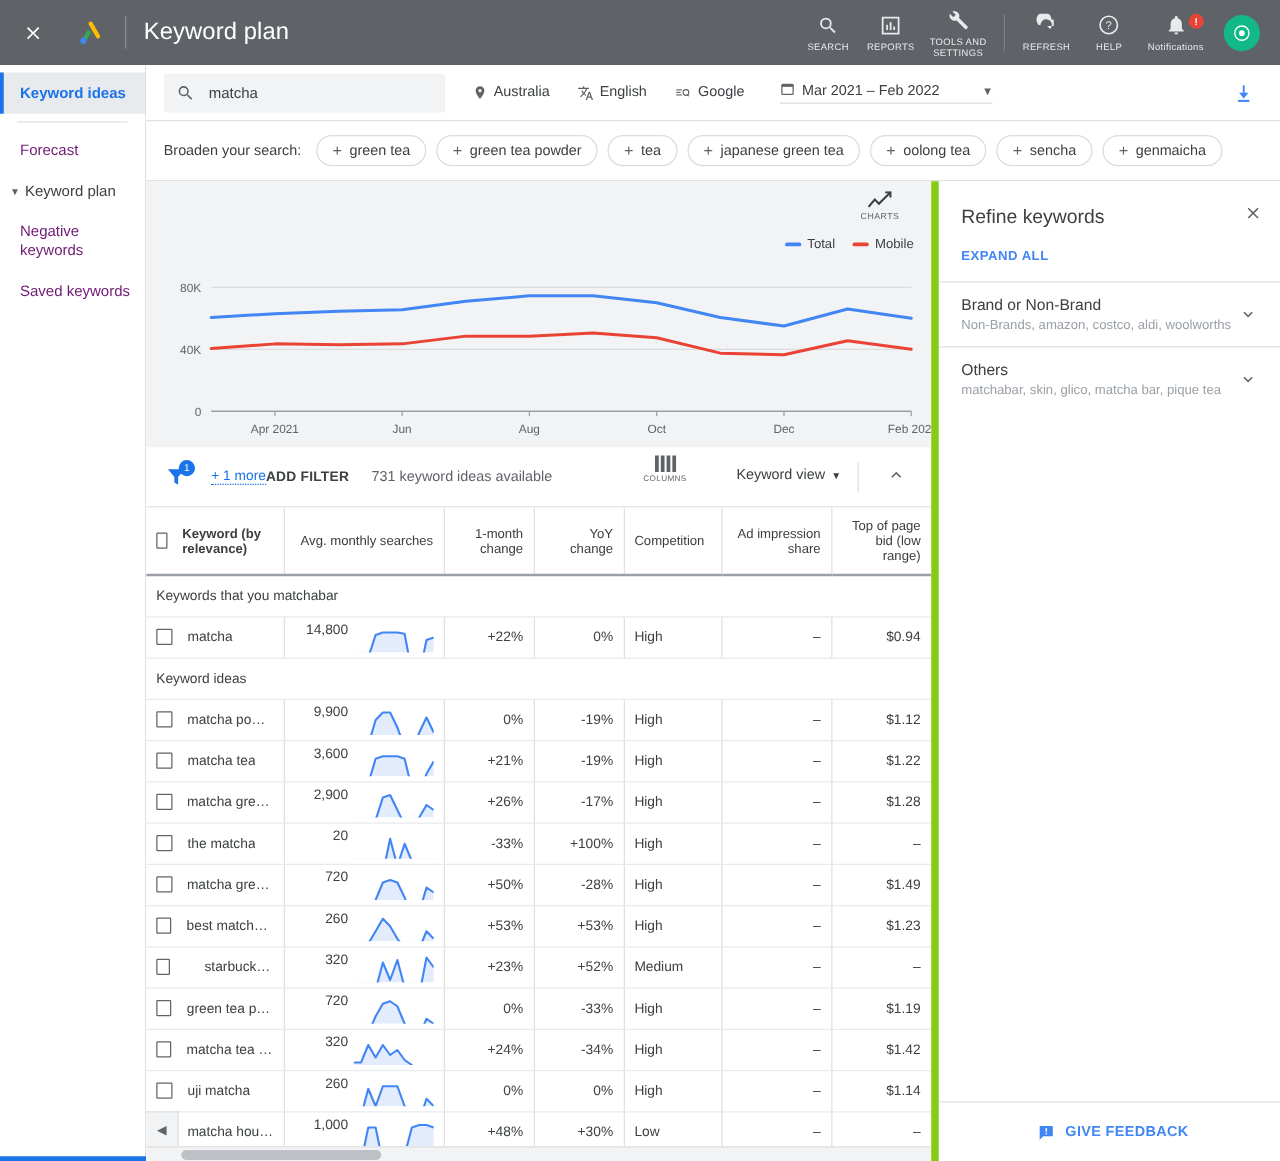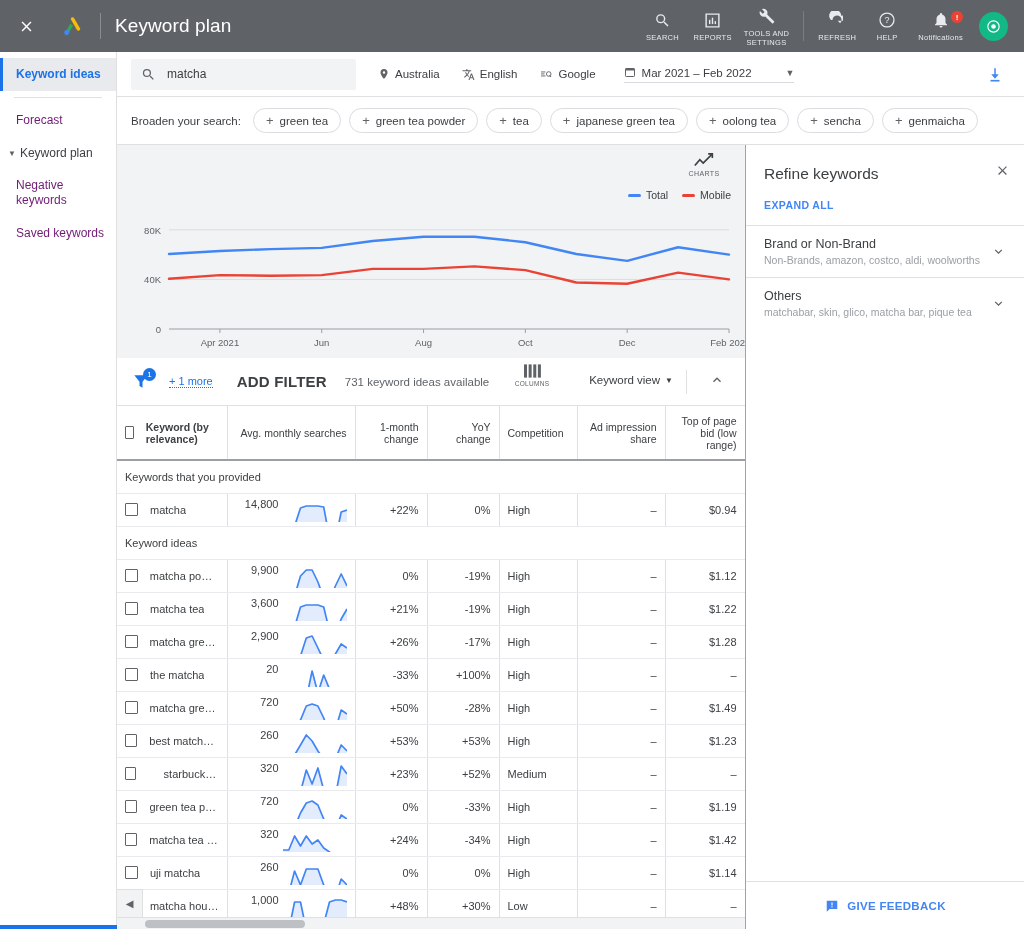--- a/index.html
+++ b/index.html
@@ -112,21 +112,21 @@
     display:flex; align-items:center; gap:6px; padding:0 12px;
     font-size:11.5px; color:#3c4043; cursor:pointer; background:#fff;
     white-space:nowrap;
   }
   .pill .plus { color:#5f6368; font-size:13px; line-height:1; }
 
   
   .content { display:flex; height:784px; }
   .leftpane { width:628px; position:relative; background:#fff; }
   .rightpane {
-    width:279px; border-left:1px solid #84cc16; background:#fff;
+    width:279px; border-left:6px solid #84cc16; background:#fff;
     position:relative;
   }
 
   
   .chartwrap { height:213px; background:#f1f3f4; position:relative; }
   .charts-btn {
     position:absolute; right:18px; top:8px; width:46px;
     display:flex; flex-direction:column; align-items:center; cursor:pointer;
   }
   .charts-btn .lb { font-size:7px; color:#5f6368; letter-spacing:.4px; margin-top:2px;}
@@ -141,21 +141,21 @@
     height:48px; display:flex; align-items:center; padding:0 14px;
     border-bottom:1px solid #e0e0e0; background:#fff; position:relative;
   }
   .filter-ico { position:relative; width:26px; display:flex; align-items:center;}
   .filter-ico .cnt {
     position:absolute; top:-4px; left:12px; background:#1a73e8; color:#fff;
     width:13px; height:13px; border-radius:50%; font-size:8px;
     display:flex; align-items:center; justify-content:center;
   }
   .more-link { font-size:11px; color:#1a73e8; border-bottom:1px dotted #1a73e8; cursor:pointer; margin-left:12px;}
-  .addfilter { font-size:15px; font-weight:bold; color:#3c4043; margin-left:24px; cursor:pointer; letter-spacing:.2px;}
+  .addfilter { font-size:11px; font-weight:bold; color:#3c4043; margin-left:0; cursor:pointer; letter-spacing:.2px;}
   .avail { font-size:11.5px; color:#5f6368; margin-left:18px; }
   .cols-btn {
     position:absolute; right:190px; top:6px; width:46px;
     display:flex; flex-direction:column; align-items:center; cursor:pointer;
   }
   .cols-btn .lb { font-size:6.5px; color:#5f6368; letter-spacing:.3px; margin-top:2px; }
   .kw-view {
     position:absolute; right:72px; top:16px; font-size:11.5px; color:#3c4043;
     display:flex; align-items:center; gap:5px; cursor:pointer;
   }
@@ -535,21 +535,21 @@
               <th class="r">Avg. monthly searches</th>
               <th class="r">1-month change</th>
               <th class="r">YoY change</th>
               <th class="l">Competition</th>
               <th class="r">Ad impression share</th>
               <th class="r">Top of page bid (low range)</th>
             </tr>
           </thead>
           <tbody id="tbody">
               <tr class="grouprow">
-                <td colspan="7">Keywords that you provided</td>
+                <td colspan="7">Keywords that you matchabar</td>
               </tr>
               <tr>
                 <td class="l">
                   <div style="display:flex;align-items:center;gap:12px;">
                     <span class="cbox"></span>
                     <span class="ellip">matcha</span>
                   </div>
                 </td>
                 <td class="r">
                   <div class="searchcell">

